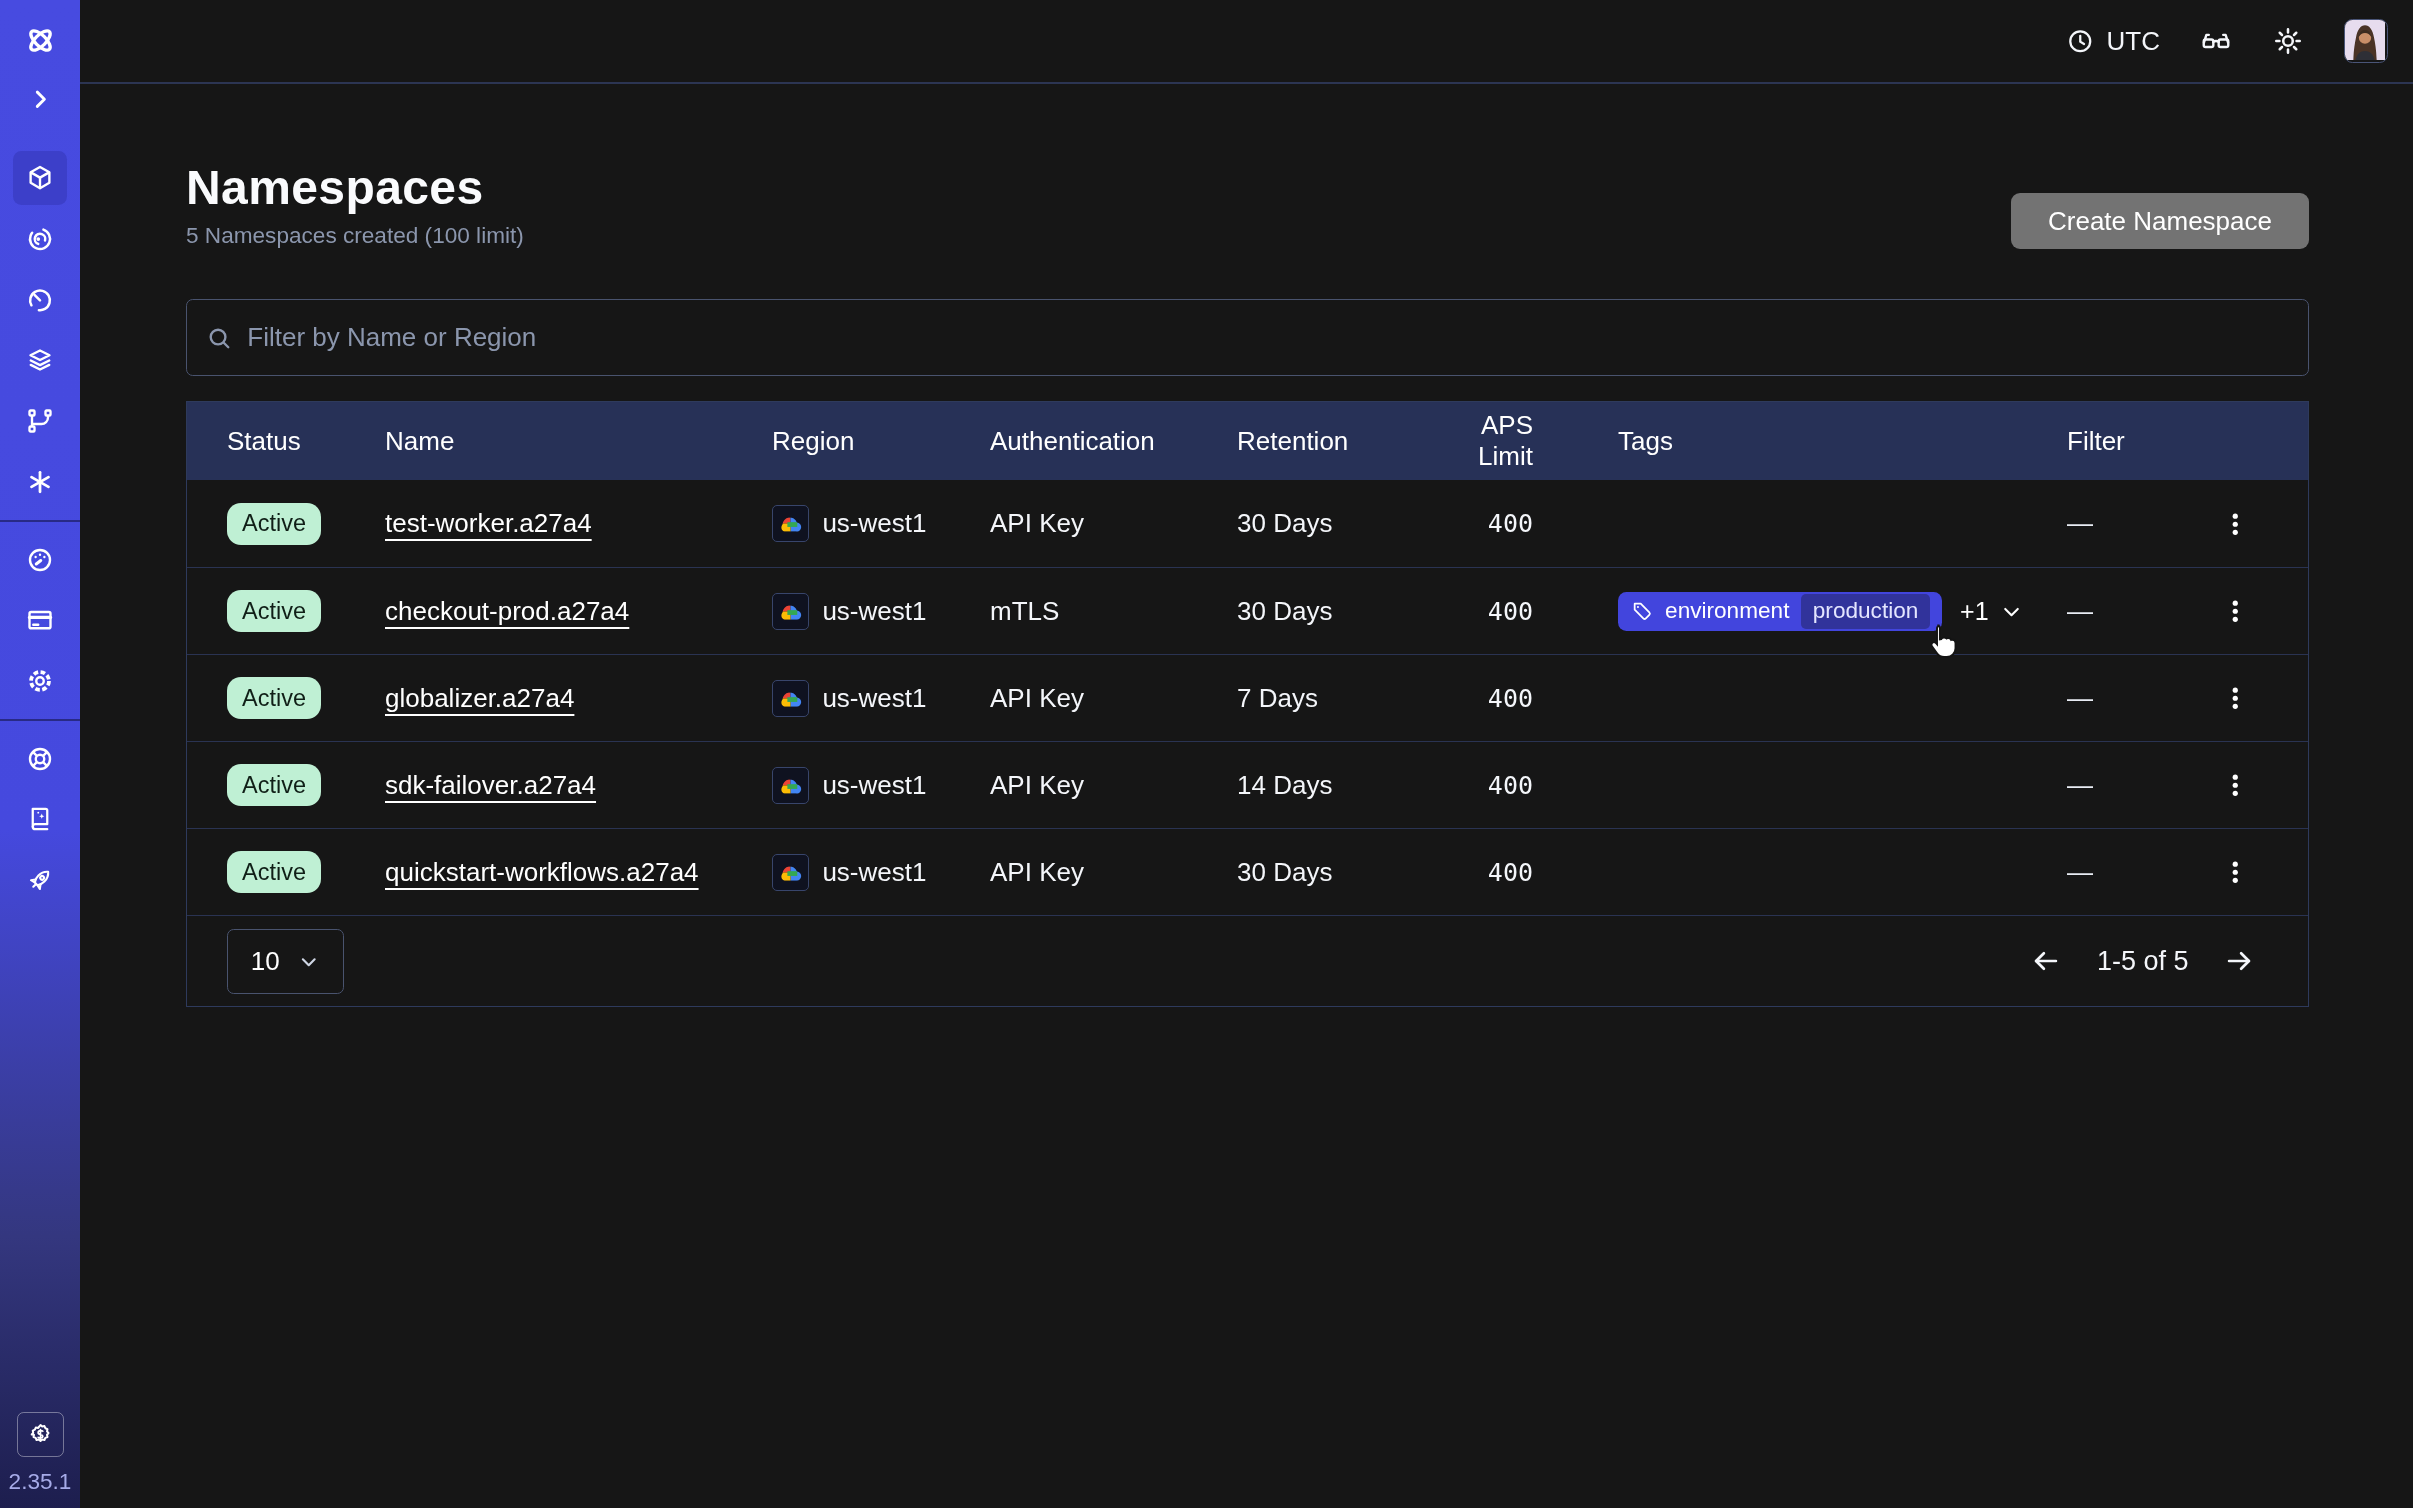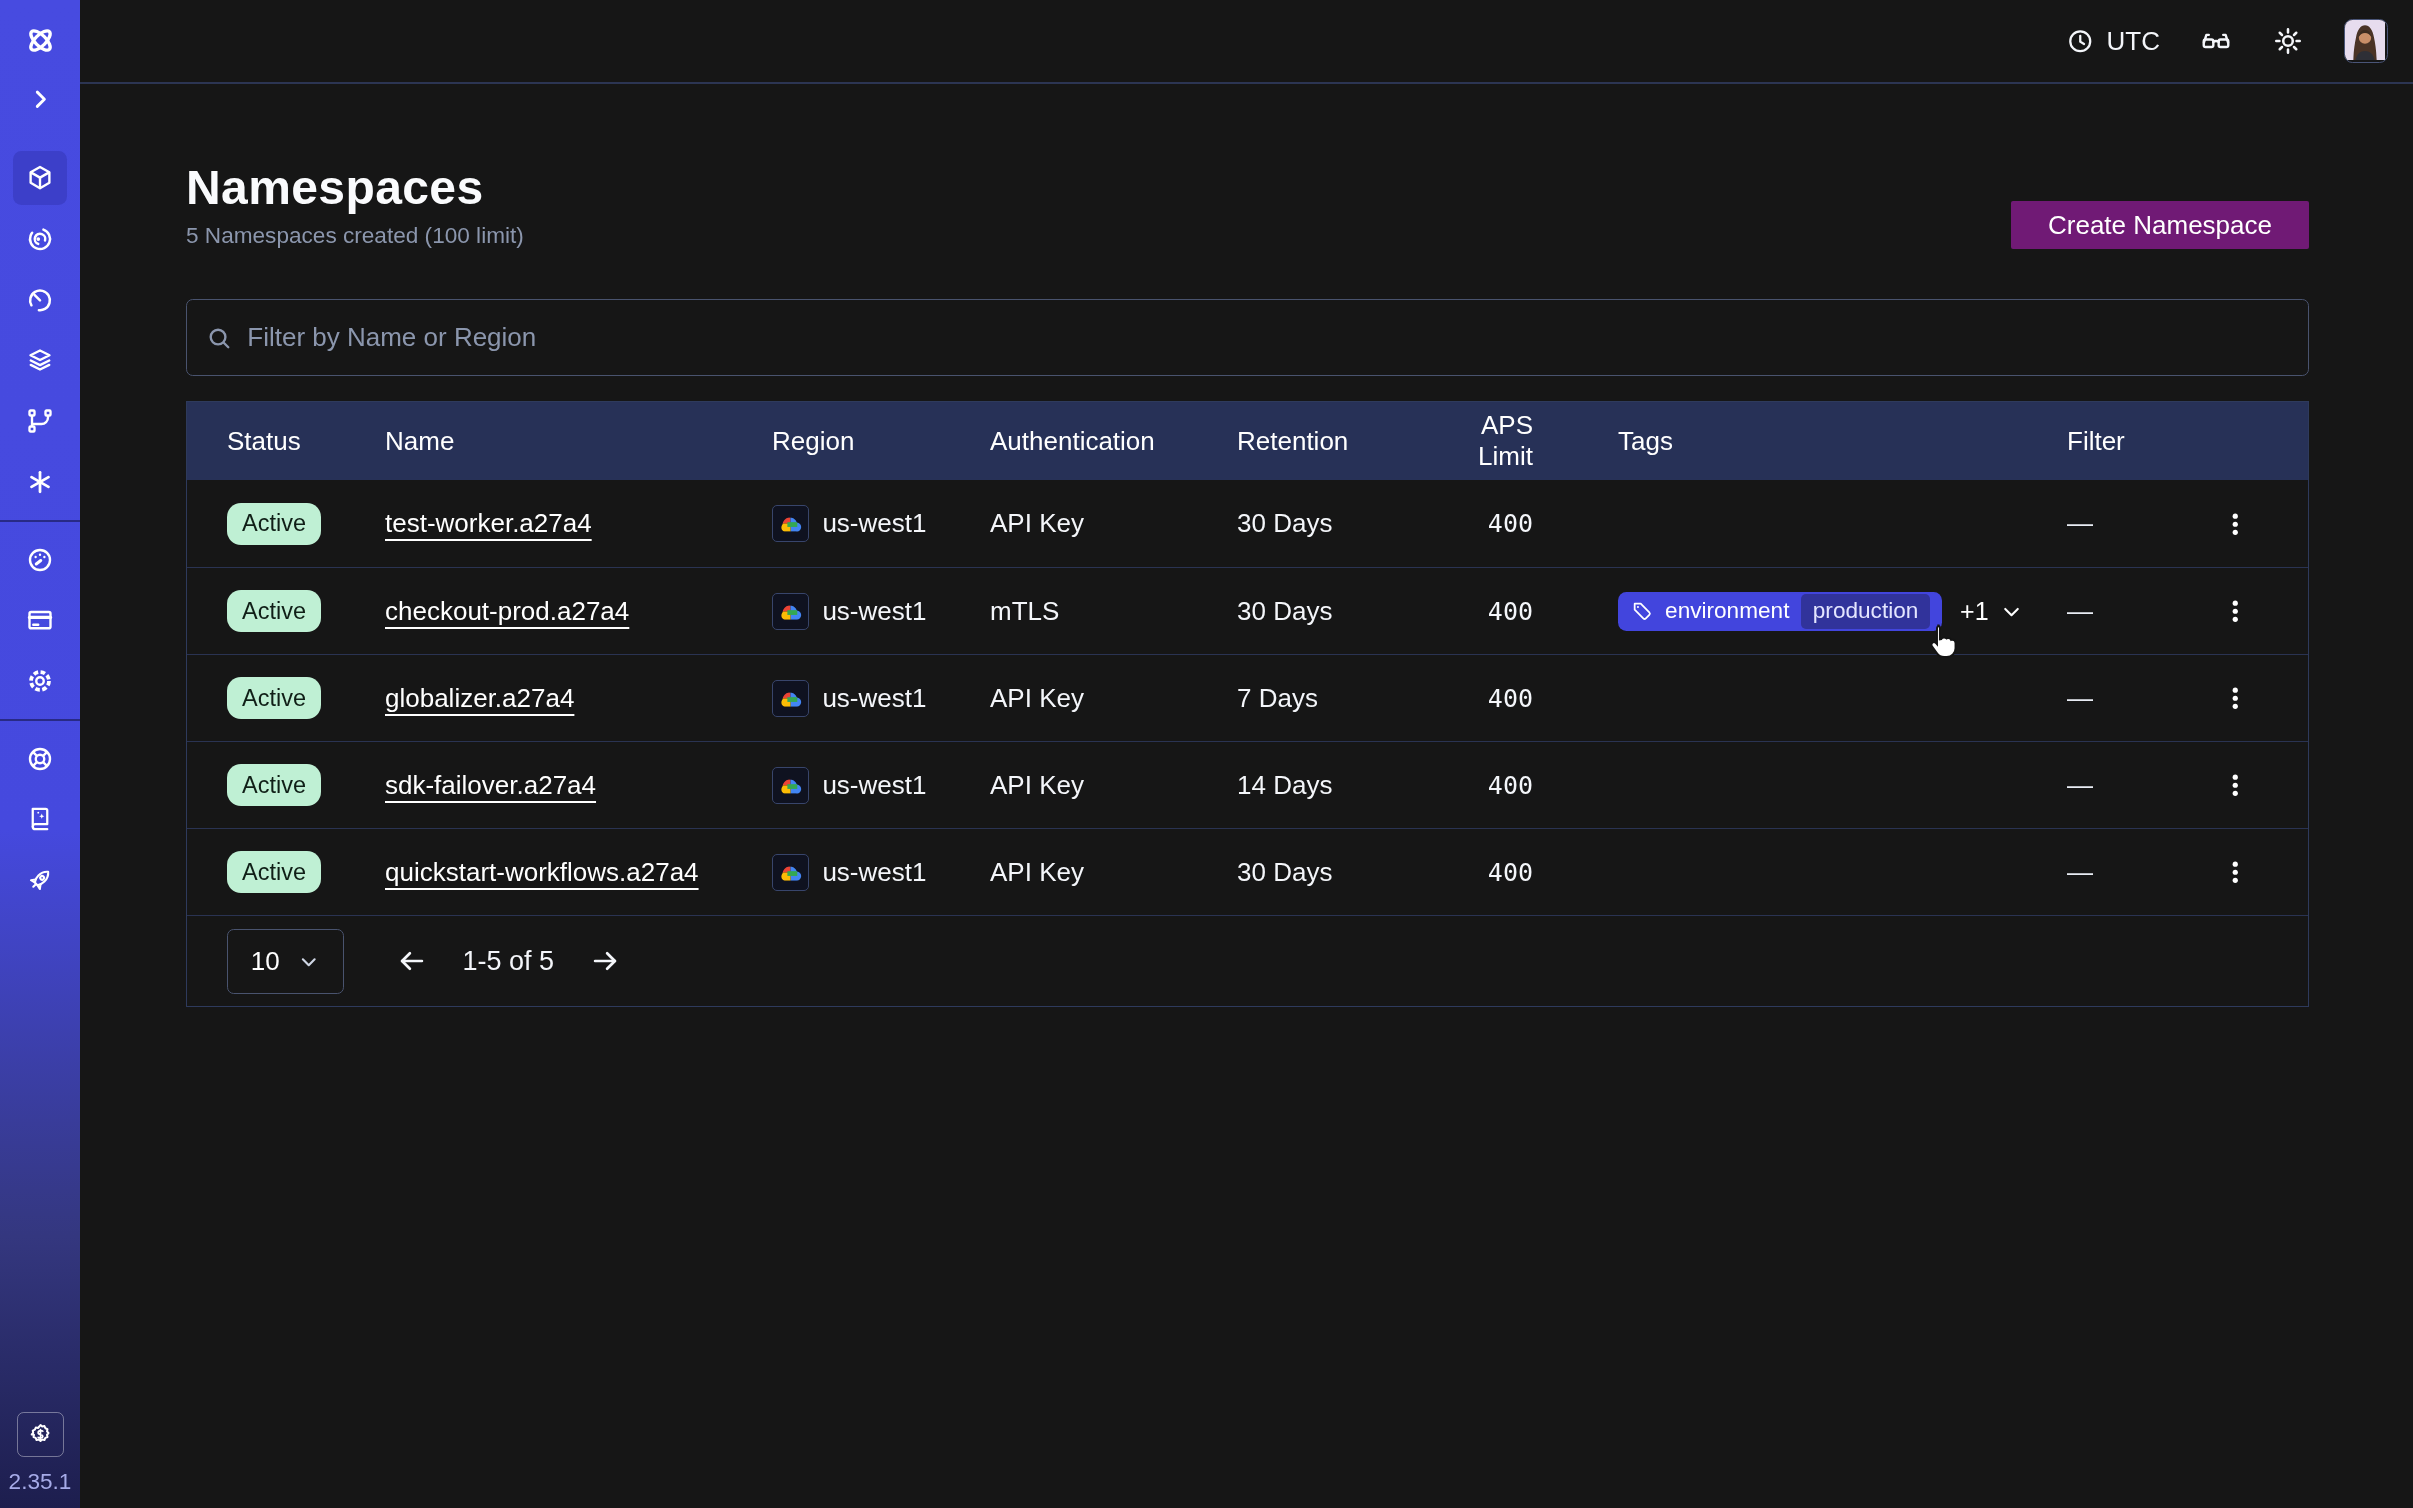--- a/index.html
+++ b/index.html
@@ -30,22 +30,22 @@
   .tz-group { display:flex; align-items:center; gap:11.7px; cursor:pointer; }
   .tz-label { font-size:26px; color:#f4f6fa; }
   .top-icon-btn { cursor:pointer; display:flex; align-items:center; }
   .avatar { width:44px; height:44px; border-radius:8.4px; border:1.7px solid #4A5578; overflow:hidden; cursor:pointer; }
 
   
   .main { position:absolute; left:80px; top:84px; right:0; padding:0 104px 0 106px; }
   .page-head { margin-top:76px; display:flex; align-items:flex-end; justify-content:space-between; }
   .page-title { font-size:48px; font-weight:600; letter-spacing:0.4px; color:#fafbfd; }
   .page-subtitle { margin-top:8.4px; font-size:22.6px; color:#8B96AD; }
-  .create-btn { margin-top:10px; height:48px; padding:0 37px; background:#701a75; color:#fff;
-    font-size:26px; font-weight:500; border:none; border-radius:2px; cursor:pointer;
+  .create-btn { margin-top:10px; height:56px; padding:0 37px; background:#737373; color:#fff;
+    font-size:26px; font-weight:500; border:none; border-radius:9px; cursor:pointer;
     font-family:"Liberation Sans", sans-serif; }
 
   .search-wrap { margin-top:50px; height:77px; border:1.7px solid #49536E; border-radius:6.7px;
     display:flex; align-items:center; padding:0 18.4px; gap:13.4px; background:transparent; }
   .search-input { flex:1; background:transparent; border:none; outline:none; color:#e8ecf4;
     font-size:26px; font-family:"Liberation Sans", sans-serif; }
   .search-input::placeholder { color:#8B96AD; }
 
   
   .table { margin-top:25px; border:1.7px solid #2E3A5C; }
@@ -69,21 +69,21 @@
   .tag-pill { display:flex; align-items:center; gap:11.7px; background:#4245DD; border-radius:8.4px;
     height:39px; padding:0 11.7px 0 13.4px; cursor:pointer; }
   .tag-key { color:#fff; font-size:22.6px; }
   .tag-value { background:#31339B; color:#E4E6FF; font-size:22.6px; border-radius:5px;
     padding:4.2px 11.7px; }
   .tag-more { display:flex; align-items:center; gap:10px; color:#fff; font-size:25px; cursor:pointer; }
   .export-dash { color:#e8ecf4; }
   .cell-kebab { display:flex; justify-content:center; cursor:pointer; }
 
   .tfoot { height:91px; border-top:1.7px solid #2A3352; display:flex; align-items:center;
-    padding:0 47px 0 40px;gap:46px; }
+    justify-content:space-between; padding:0 47px 0 40px;gap:46px; }
   .page-size { width:117px; height:65px; border:1.7px solid #49536E; border-radius:6.7px;
     display:flex; align-items:center; justify-content:center; gap:17px; cursor:pointer;
     font-size:26px; color:#fff; background:transparent; }
   .pager { display:flex; align-items:center; gap:28.5px; font-size:27px; }
   .pager-btn { cursor:pointer; padding:5px; }
 
   .cursor-overlay { position:fixed; left:1924px; top:622px; width:39px; z-index:50; pointer-events:none; }
 </style>
 </head>
 <body>

